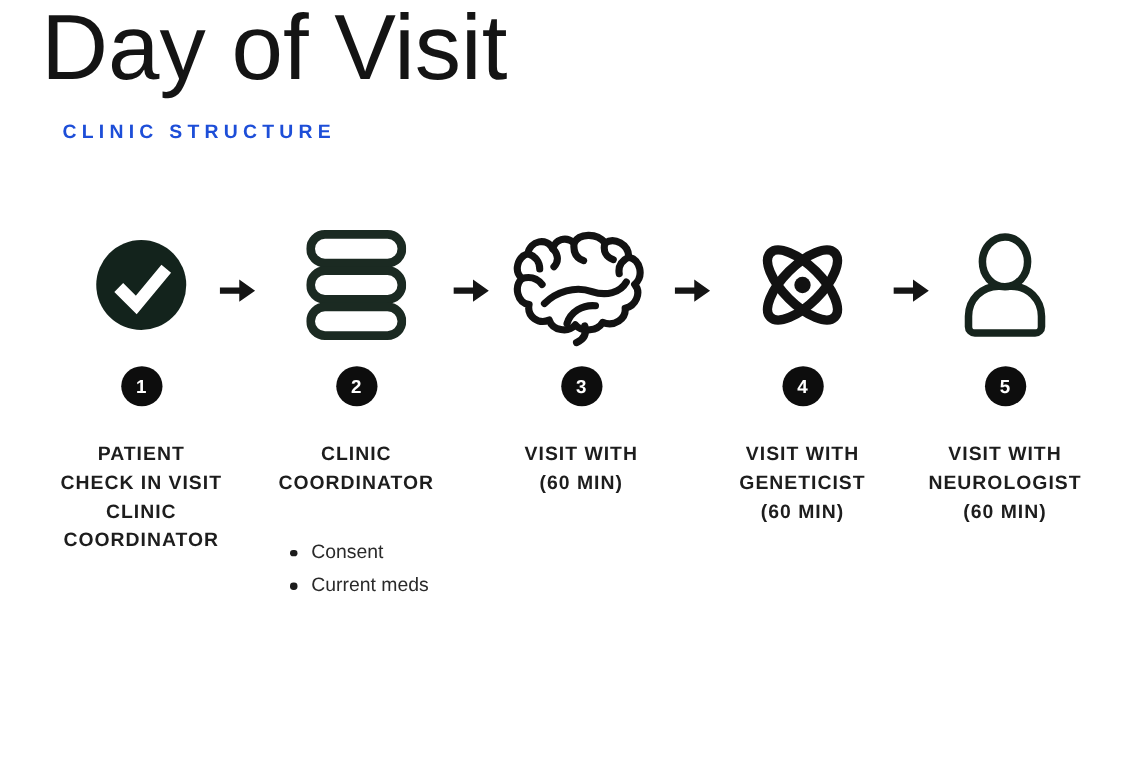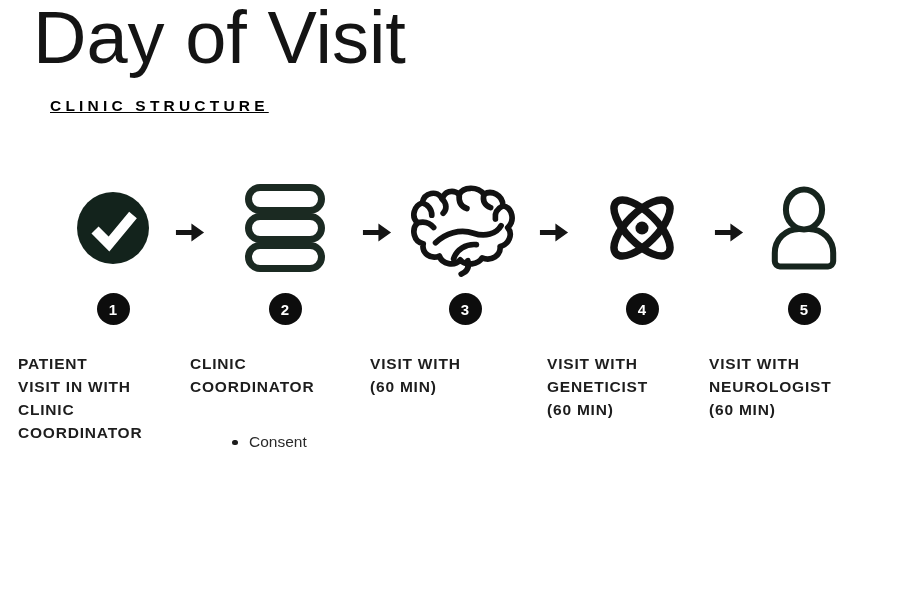--- a/index.html
+++ b/index.html
@@ -6,34 +6,34 @@
   .canvas{
     position:relative;width:912px;height:608px;background:#ffffff;overflow:hidden;
     font-family:"Liberation Sans","DejaVu Sans",sans-serif;color:#1a1a1a;
   }
   .title{
     position:absolute;left:33px;top:-2px;font-size:74px;line-height:1.08;
     font-weight:400;color:#141414;letter-spacing:0;white-space:nowrap;
   }
   .subtitle{
     position:absolute;left:50px;top:97px;font-size:15.5px;font-weight:600;
-    letter-spacing:4.2px;color:#000000;white-space:nowrap;text-decoration:underline;
+    letter-spacing:4.2px;color:#1d4ed8;white-space:nowrap;
   }
   .icon-slot{
     position:absolute;top:180px;height:96px;width:170px;
     display:flex;align-items:center;justify-content:center;
   }
   .arrow-slot{position:absolute;top:221px;width:30px;height:23px;}
   .badge{
     position:absolute;top:293px;width:33px;height:32px;border-radius:50%;
     background:#0d0d0d;color:#ffffff;display:flex;align-items:center;justify-content:center;
     font-size:15px;font-weight:700;
   }
   .step-label{
-    position:absolute;top:352px;width:190px;text-align:left;
+    position:absolute;top:352px;width:190px;text-align:center;
     font-size:15.5px;font-weight:700;letter-spacing:0.8px;line-height:23px;color:#1d1d1d;
   }
   .checklist{
     position:absolute;left:225px;top:429px;width:142px;margin:0;padding:0;list-style:none;
     font-size:15.5px;line-height:26.5px;color:#2a2a2a;text-align:left;
   }
   .checklist li{position:relative;padding-left:24px;}
   .checklist li::before{
     content:"";position:absolute;left:7px;top:10.5px;width:5.5px;height:5.5px;
     border-radius:50%;background:#1c1c1c;
@@ -125,21 +125,21 @@
   </div>
 
   <div class="badge" style="left:96.5px;">1</div>
   <div class="badge" style="left:268.5px;">2</div>
   <div class="badge" style="left:448.5px;">3</div>
   <div class="badge" style="left:625.5px;">4</div>
   <div class="badge" style="left:787.5px;">5</div>
 
   <div class="step-label" style="left:18px;">
     <div>PATIENT</div>
-    <div>VISIT IN WITH</div>
+    <div>CHECK IN VISIT</div>
     <div>CLINIC</div>
     <div>COORDINATOR</div>
   </div>
 
   <div class="step-label" style="left:190px;">
     <div>CLINIC</div>
     <div>COORDINATOR</div>
   </div>
 
   <div class="step-label" style="left:370px;">
@@ -154,15 +154,16 @@
   </div>
 
   <div class="step-label" style="left:709px;">
     <div>VISIT WITH</div>
     <div>NEUROLOGIST</div>
     <div>(60 MIN)</div>
   </div>
 
   <ul class="checklist">
     <li>Consent</li>
+    <li>Current meds</li>
   </ul>
 
 </div>
 
 </body></html>

